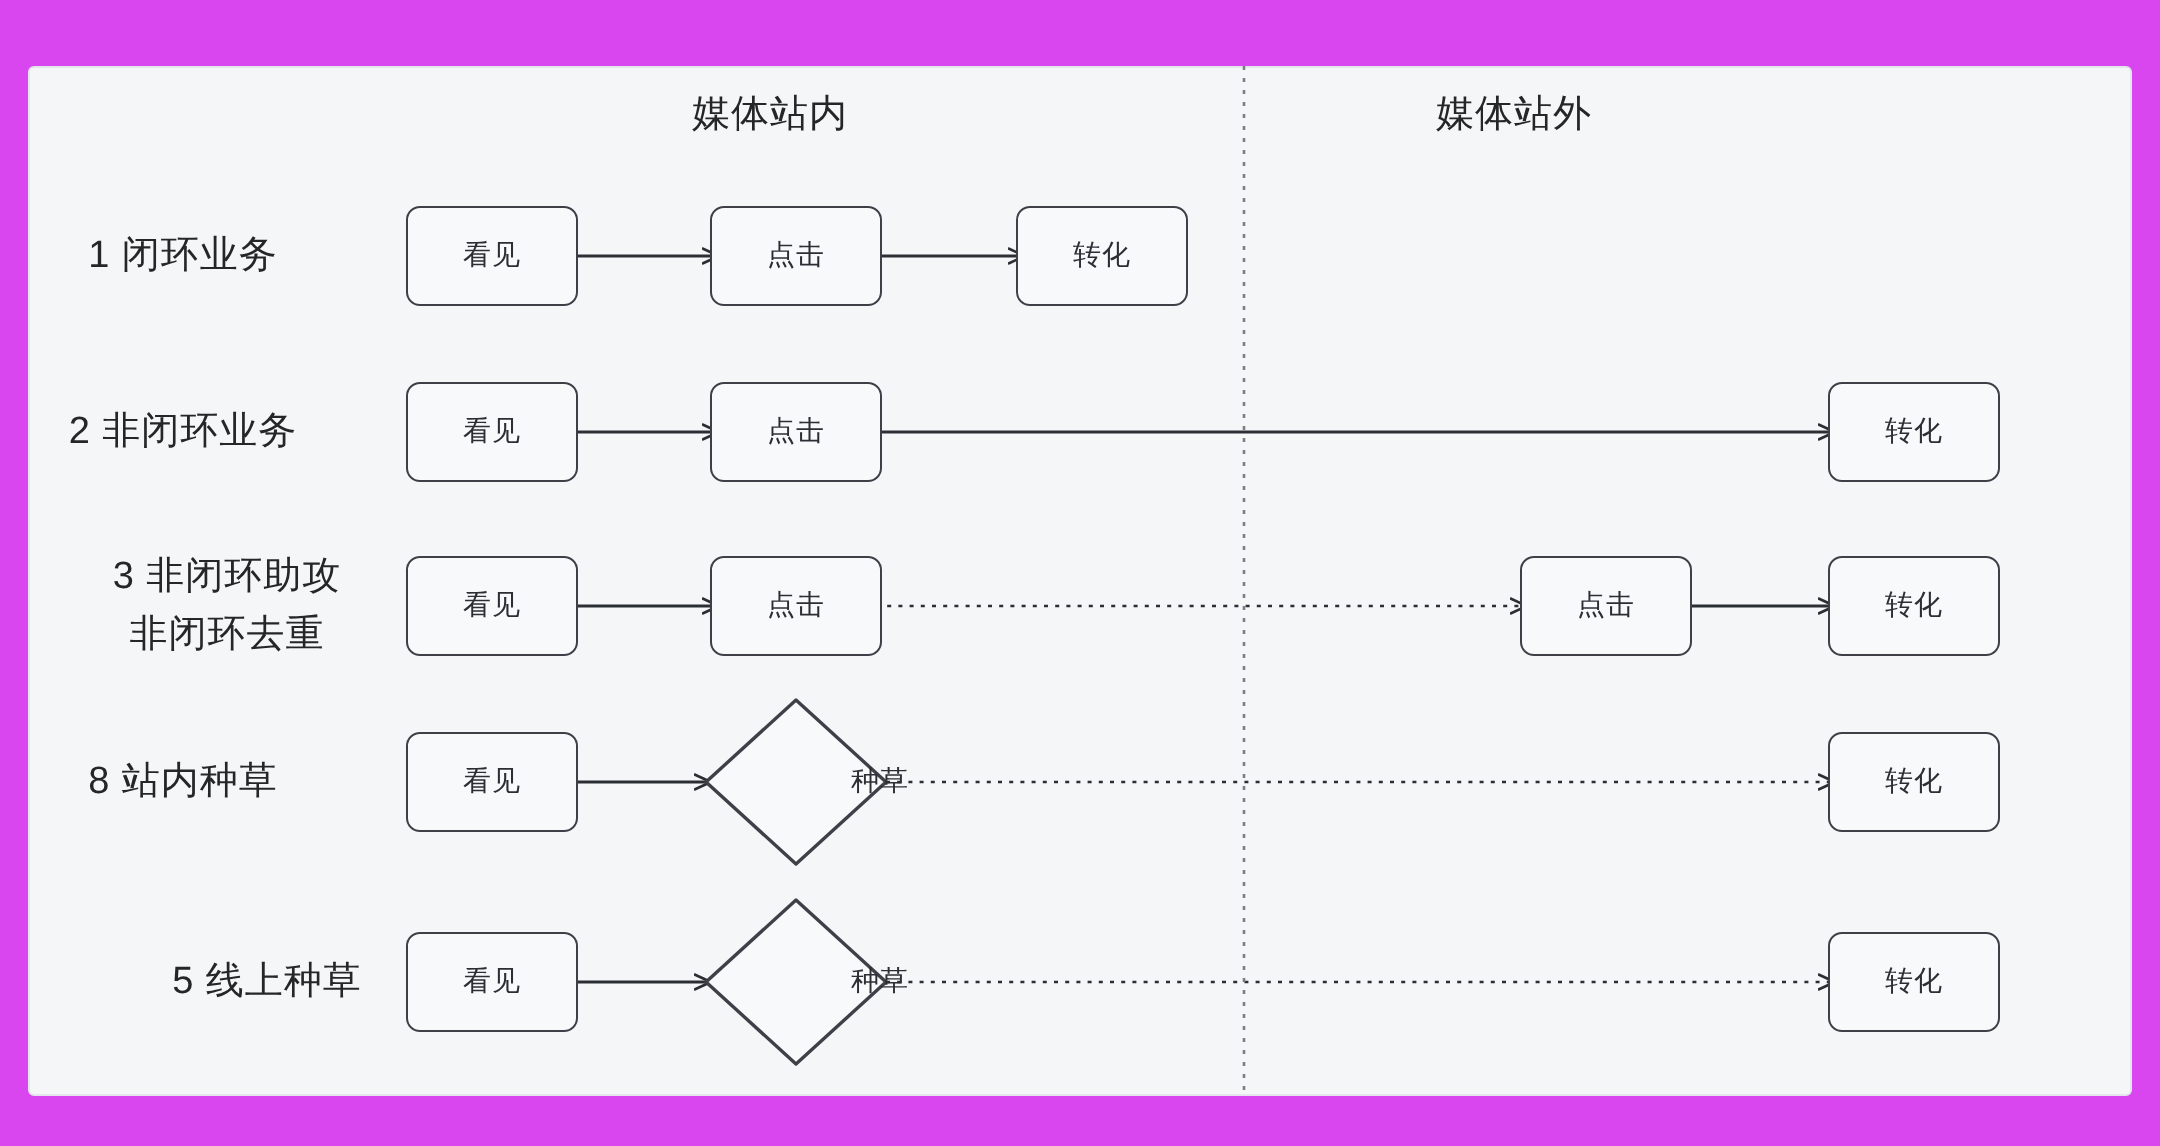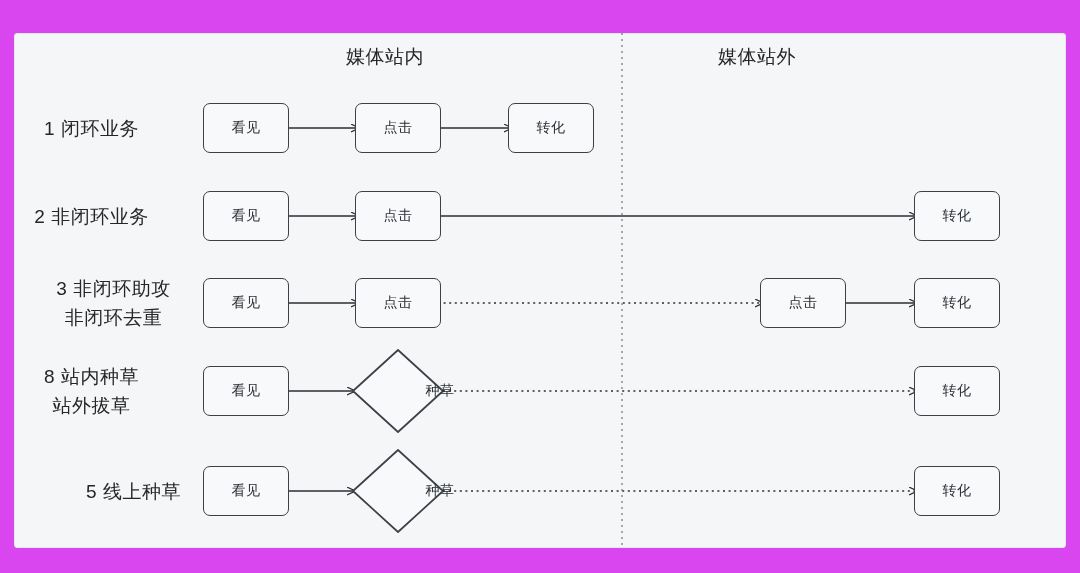--- a/index.html
+++ b/index.html
@@ -155,21 +155,21 @@
       </div>
       <div class="node" style="left: 398px; top: 303px;">
         <span>点击</span>
       </div>
       <div class="node" style="left: 803px; top: 303px;">
         <span>点击</span>
       </div>
       <div class="node" style="left: 957px; top: 303px;">
         <span>转化</span>
       </div>
-      <div class="row-label" style="top: 391px; left: 0px; right: auto; width: 183px;"><div>8 站内种草</div><div>站外拔草</div></div>
+      <div class="row-label" style="top: 391px; left: 0px; right: auto; width: 183px;"><div>8 站内种草</div></div>
       <div class="node" style="left: 246px; top: 391px;">
         <span>看见</span>
       </div>
       <div class="diamond-label" style="left: 398px; top: 391px;">种草</div>
       <div class="node" style="left: 957px; top: 391px;">
         <span>转化</span>
       </div>
       <div class="row-label" style="top: 491px; left: 0px; right: auto; width: 183px; margin-left: 42px;"><div>5 线上种草</div></div>
       <div class="node" style="left: 246px; top: 491px;">
         <span>看见</span>

